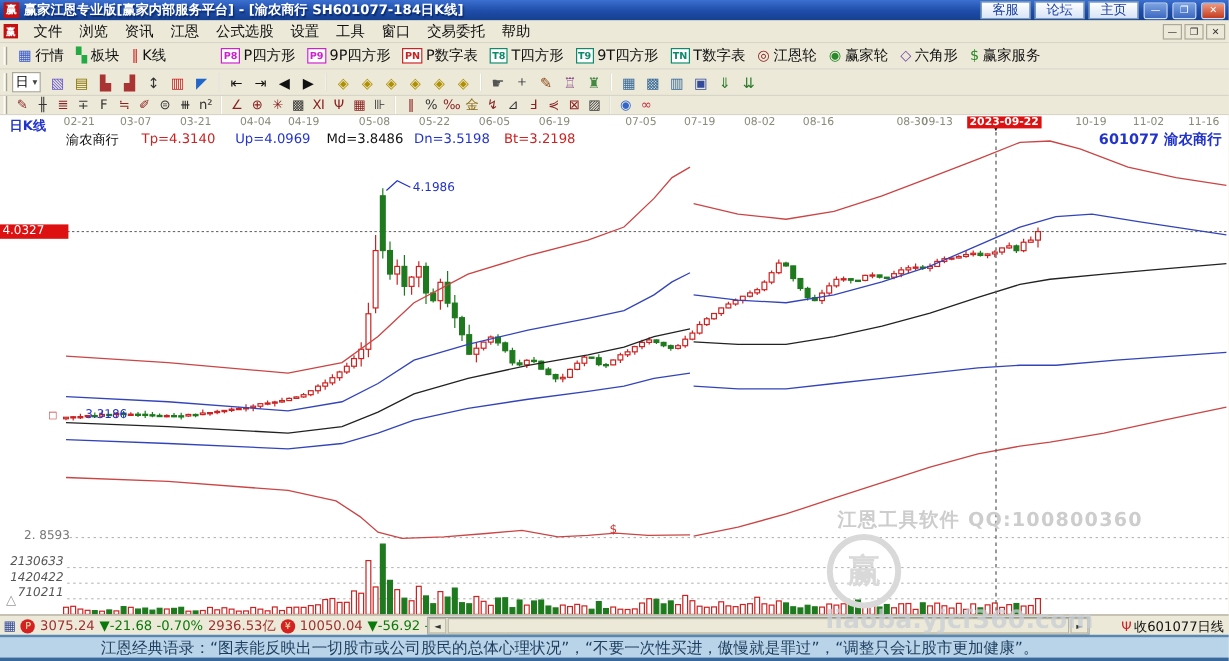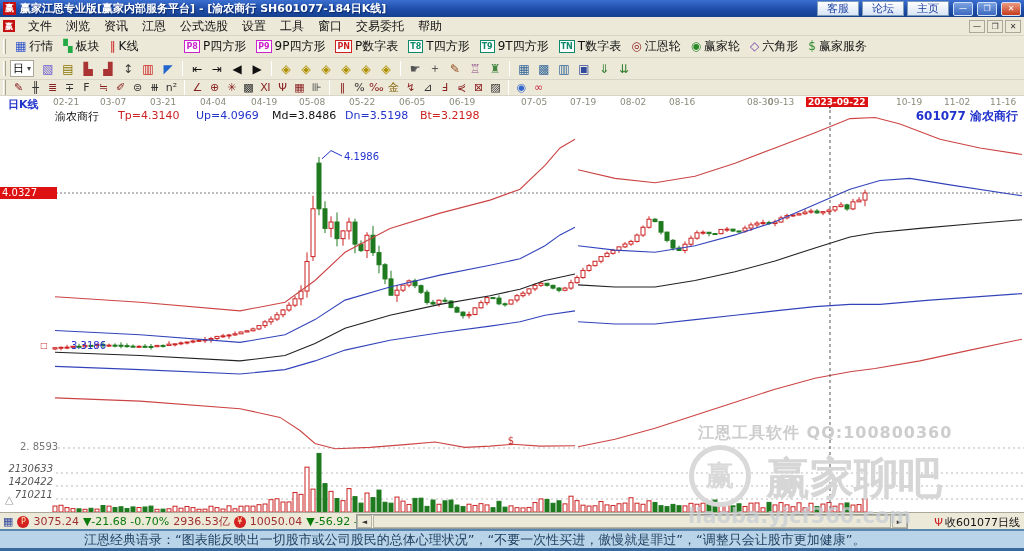--- a/index.html
+++ b/index.html
@@ -672,21 +672,21 @@
         <text x="830" y="12" fill="#111111" font-size="9" text-anchor="middle">▼</text>
         <text x="511" y="348.04311543810854" fill="#cc3333" font-size="10" text-anchor="middle">$</text>
         <text x="44" y="252.31554242002784" fill="#cc3333" font-size="8" text-anchor="middle">□</text>
       </svg>
     <div class="date-label" style="left:8px;color:#2233cc;font-weight:bold;font-size:11px;">日K线</div>
     <div id="date-axis">
         <div class="date-label" style="left: 53px;">02-21</div>
         <div class="date-label" style="left: 100px;">03-07</div>
         <div class="date-label" style="left: 150px;">03-21</div>
         <div class="date-label" style="left: 200px;">04-04</div>
-        <div class="date-label" style="left: 251px;">04-19</div>
+        <div class="date-label" style="left: 240px;">04-19</div>
         <div class="date-label" style="left: 299px;">05-08</div>
         <div class="date-label" style="left: 349px;">05-22</div>
         <div class="date-label" style="left: 399px;">06-05</div>
         <div class="date-label" style="left: 449px;">06-19</div>
         <div class="date-label" style="left: 521px;">07-05</div>
         <div class="date-label" style="left: 570px;">07-19</div>
         <div class="date-label" style="left: 620px;">08-02</div>
         <div class="date-label" style="left: 669px;">08-16</div>
         <div class="date-label" style="left: 719px; margin-left: 28px;">08-30</div>
         <div class="date-label" style="left: 768px;">09-13</div>
@@ -706,21 +706,20 @@
     <div class="stock-label">601077 渝农商行</div>
     <div class="price-tag">4.0327</div>
     <div class="blue-label" style="left:344px;top:55px;">4.1986</div>
     <div class="blue-label" style="left:71px;top:244px;">3.3186</div>
     <div class="gray-label" style="left:20px;top:345px;">2. 8593</div>
     <div class="vol-label" style="top:367px;">2130633</div>
     <div class="vol-label" style="top:380px;">1420422</div>
     <div class="vol-label" style="top:393px;">710211</div>
     <div class="wm-qq">江恩工具软件 QQ:100800360</div>
     <div class="wm-logo">赢</div>
-    <div class="wm-brand">赢家聊吧</div>
     <div class="tri-handle">△</div>
   </div>
 
   <div class="wm-url">liaoba.yjcf360.com</div>
 
   <div id="statusrow">
     <div class="status-left">
       <span class="mini-icon">▦</span>
       <span class="idx-icon">P</span>
       <span id="sh-val" style="color: rgb(160, 48, 48);">3075.24</span>

